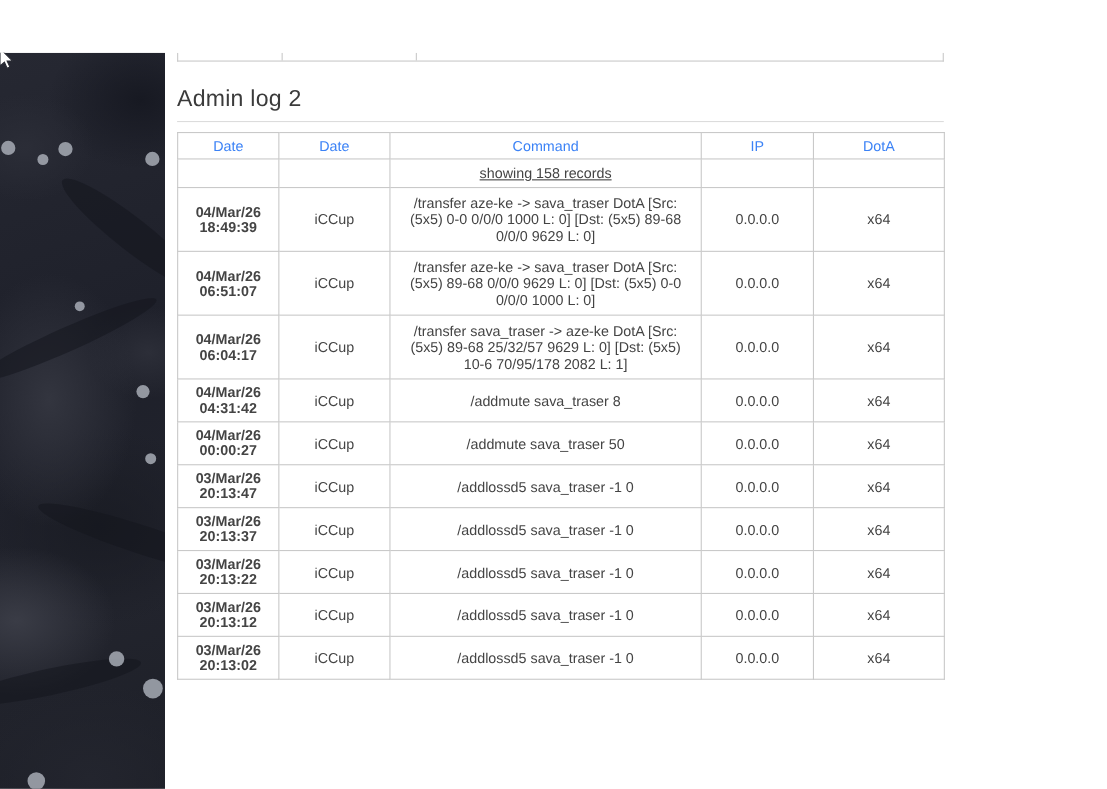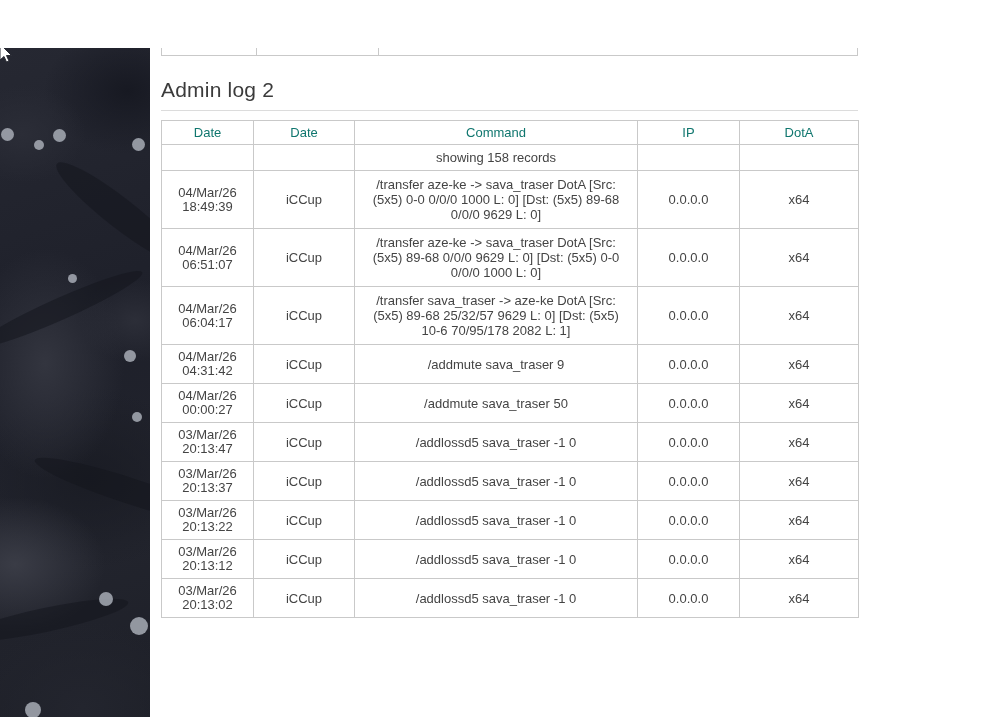--- a/index.html
+++ b/index.html
@@ -49,24 +49,24 @@
   .page-title{margin-top:21px;font-size:21px;line-height:25px;color:var(--title);
     font-weight:400;letter-spacing:.2px;}
   .title-rule{margin-top:8px;border:0;border-top:1px solid #dcdcdc;height:0;}
 
   table.log{margin-top:9px;width:697px;border-collapse:collapse;table-layout:fixed;
     font-size:13px;line-height:15px;color:var(--text);}
   table.log th, table.log td{border:1px solid var(--border);text-align:center;
     vertical-align:middle;background:#fff;font-weight:400;overflow:hidden;}
   col.c-date{width:92px;} col.c-user{width:101px;} col.c-cmd{width:283px;}
   col.c-ip{width:102px;} col.c-owner{width:119px;}
-  table.log th{padding:4px 2px;font-size:13px;color:#0f766e;}
-  tr.summary td{padding:5px 2px;}
+  table.log th{padding:4px 2px;font-size:13px;color:#3b82f6;}
+  tr.summary td{padding:5px 2px;text-decoration:underline;}
   tr.rec td{padding:6px 8px;}
-  tr.rec td.date-cell{padding:5px 2px;line-height:14px;}
+  tr.rec td.date-cell{padding:5px 2px;line-height:14px;font-weight:bold;}
 </style>
 </head>
 <body>
 
 <div class="viewport">
 
   <div class="sidebar">
     <div class="tendril t1"></div>
     <div class="tendril t2"></div>
     <div class="tendril t3"></div>
@@ -159,21 +159,21 @@
           <td>0.0.0.0</td>
           <td>x64</td>
         </tr>
 
         <tr class="rec">
           <td class="date-cell">
             <div>04/Mar/26</div>
             <div>04:31:42</div>
           </td>
           <td>iCCup</td>
-          <td>/addmute sava_traser 9</td>
+          <td>/addmute sava_traser 8</td>
           <td>0.0.0.0</td>
           <td>x64</td>
         </tr>
 
         <tr class="rec">
           <td class="date-cell">
             <div>04/Mar/26</div>
             <div>00:00:27</div>
           </td>
           <td>iCCup</td>

